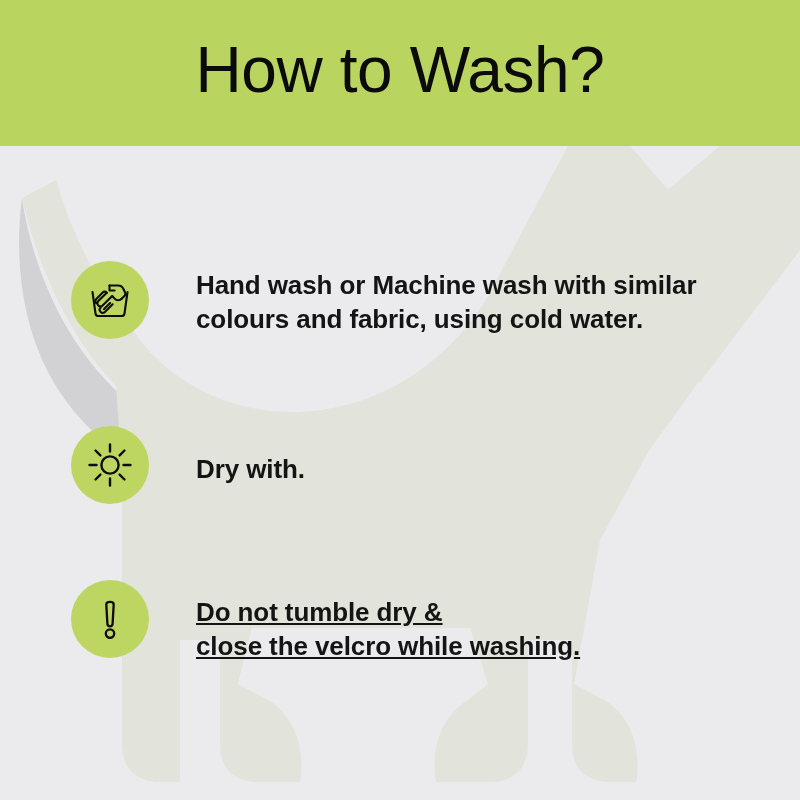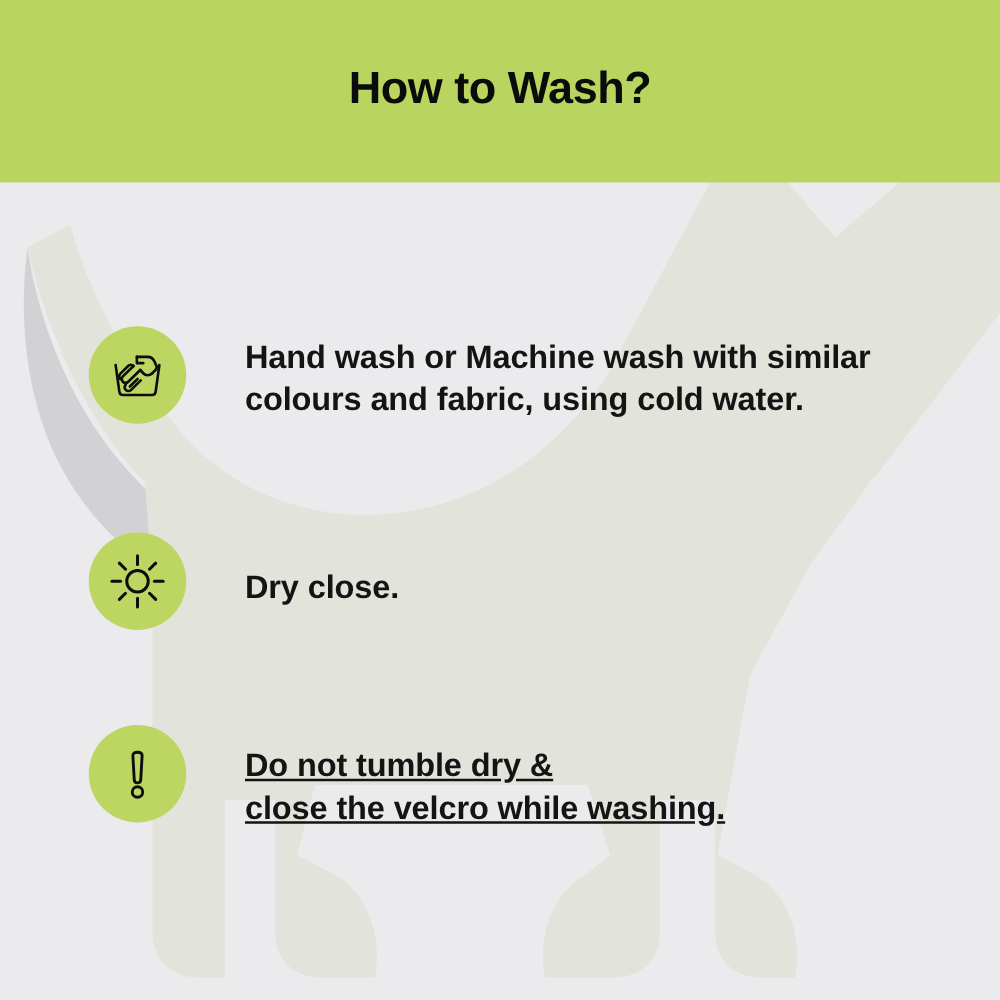--- a/index.html
+++ b/index.html
@@ -29,22 +29,22 @@
     position:absolute;
     left:0; top:0;
     width:800px; height:146px;
     background:#B9D55F;
     z-index:3;
     display:flex;
     align-items:center;
     justify-content:center;
   }
   #page-title {
-    font-size:36px;
-    font-weight:700;
+    font-size:64px;
+    font-weight:400;
     color:#0B0B0B;
     letter-spacing:-0.4px;
     line-height:1;
     padding-bottom:6px;
   }
 
   
   #rows {
     position:absolute;
     left:0; top:146px;
@@ -190,21 +190,21 @@
             <line x1="24" y1="37.5" x2="24" y2="44.5"></line>
             <line x1="3.5" y1="24" x2="10.5" y2="24"></line>
             <line x1="37.5" y1="24" x2="44.5" y2="24"></line>
             <line x1="9.5" y1="9.5" x2="14.4" y2="14.4"></line>
             <line x1="33.6" y1="33.6" x2="38.5" y2="38.5"></line>
             <line x1="38.5" y1="9.5" x2="33.6" y2="14.4"></line>
             <line x1="14.4" y1="33.6" x2="9.5" y2="38.5"></line>
           </g>
         </svg>
       </div>
-      <div class="row-text">Dry close.</div>
+      <div class="row-text">Dry with.</div>
     </div>
 
     <div class="row row-3">
       <div class="icon-badge">
         <svg width="46" height="46" viewBox="0 0 46 46">
           <g fill="none" stroke="#0D0D0D" stroke-width="2.3" stroke-linecap="round" stroke-linejoin="round">
             <path d="M19.3 8.4 C19.3 6.9 20.5 5.8 23 5.8 C25.5 5.8 26.7 6.9 26.7 8.4
                      L25.6 27.9 C25.5 29.4 24.5 30.3 23 30.3 C21.5 30.3 20.5 29.4 20.4 27.9 Z"></path>
             <circle cx="23" cy="37.6" r="4.2"></circle>
           </g>

